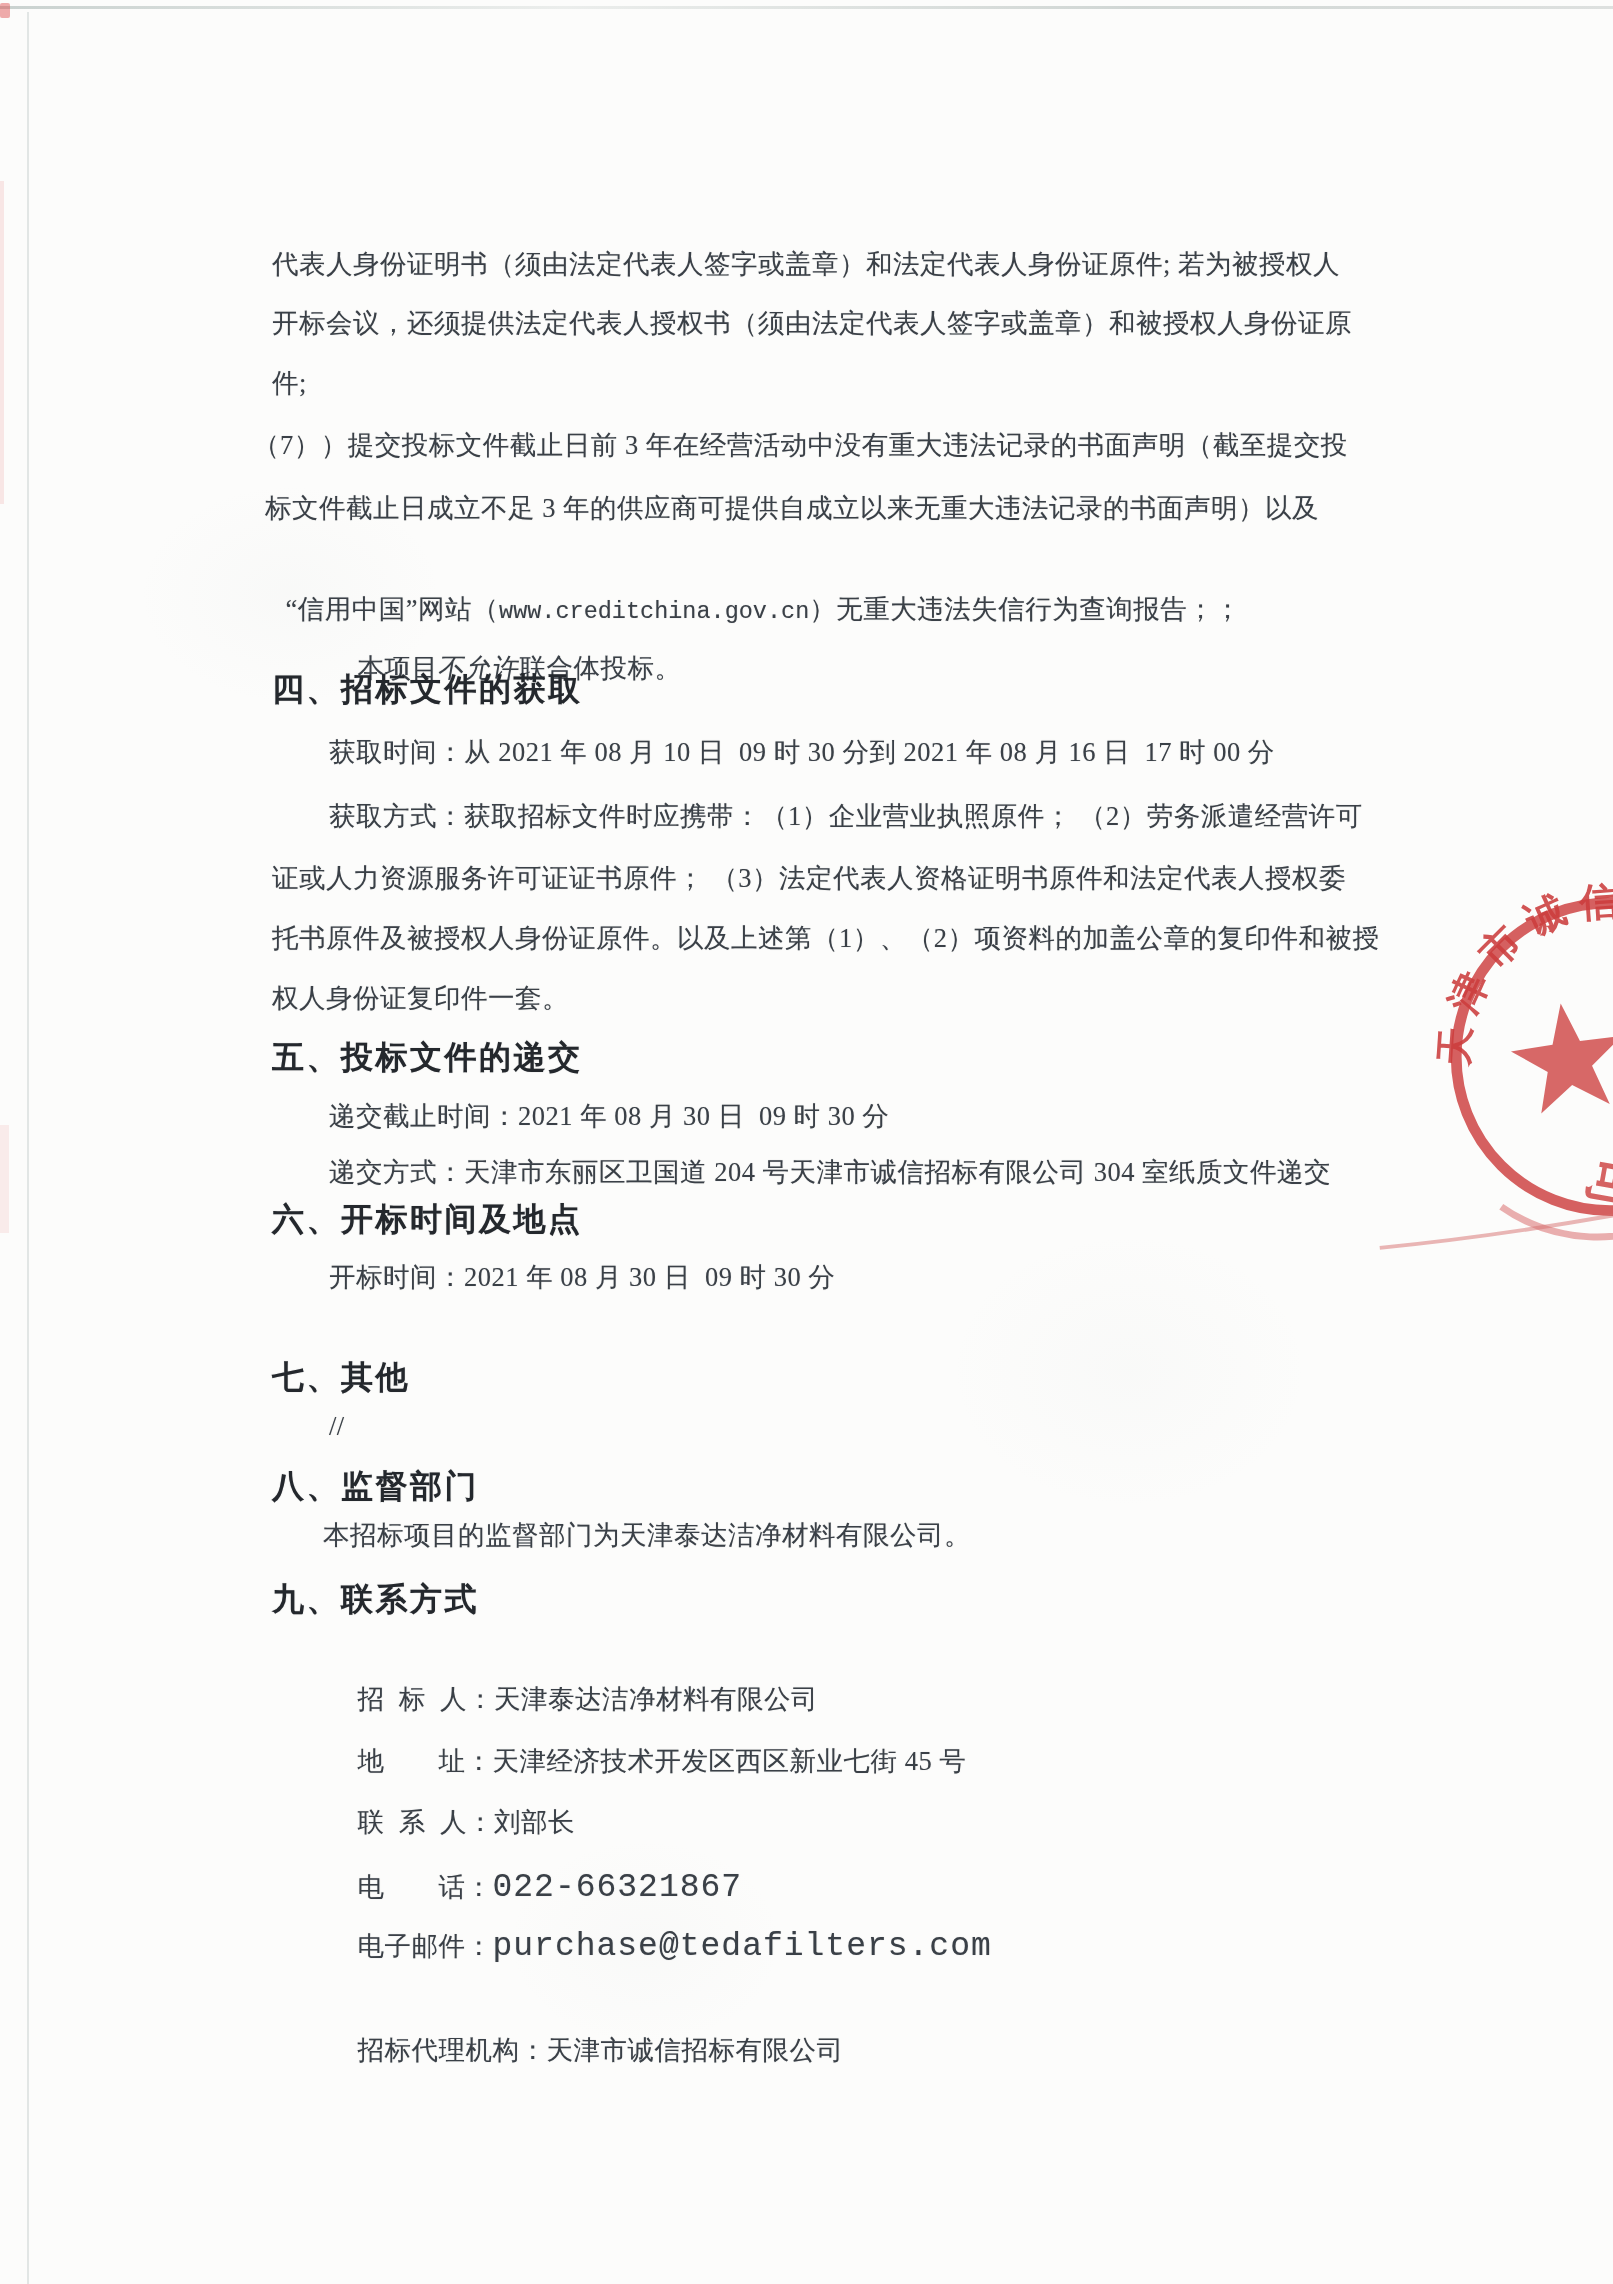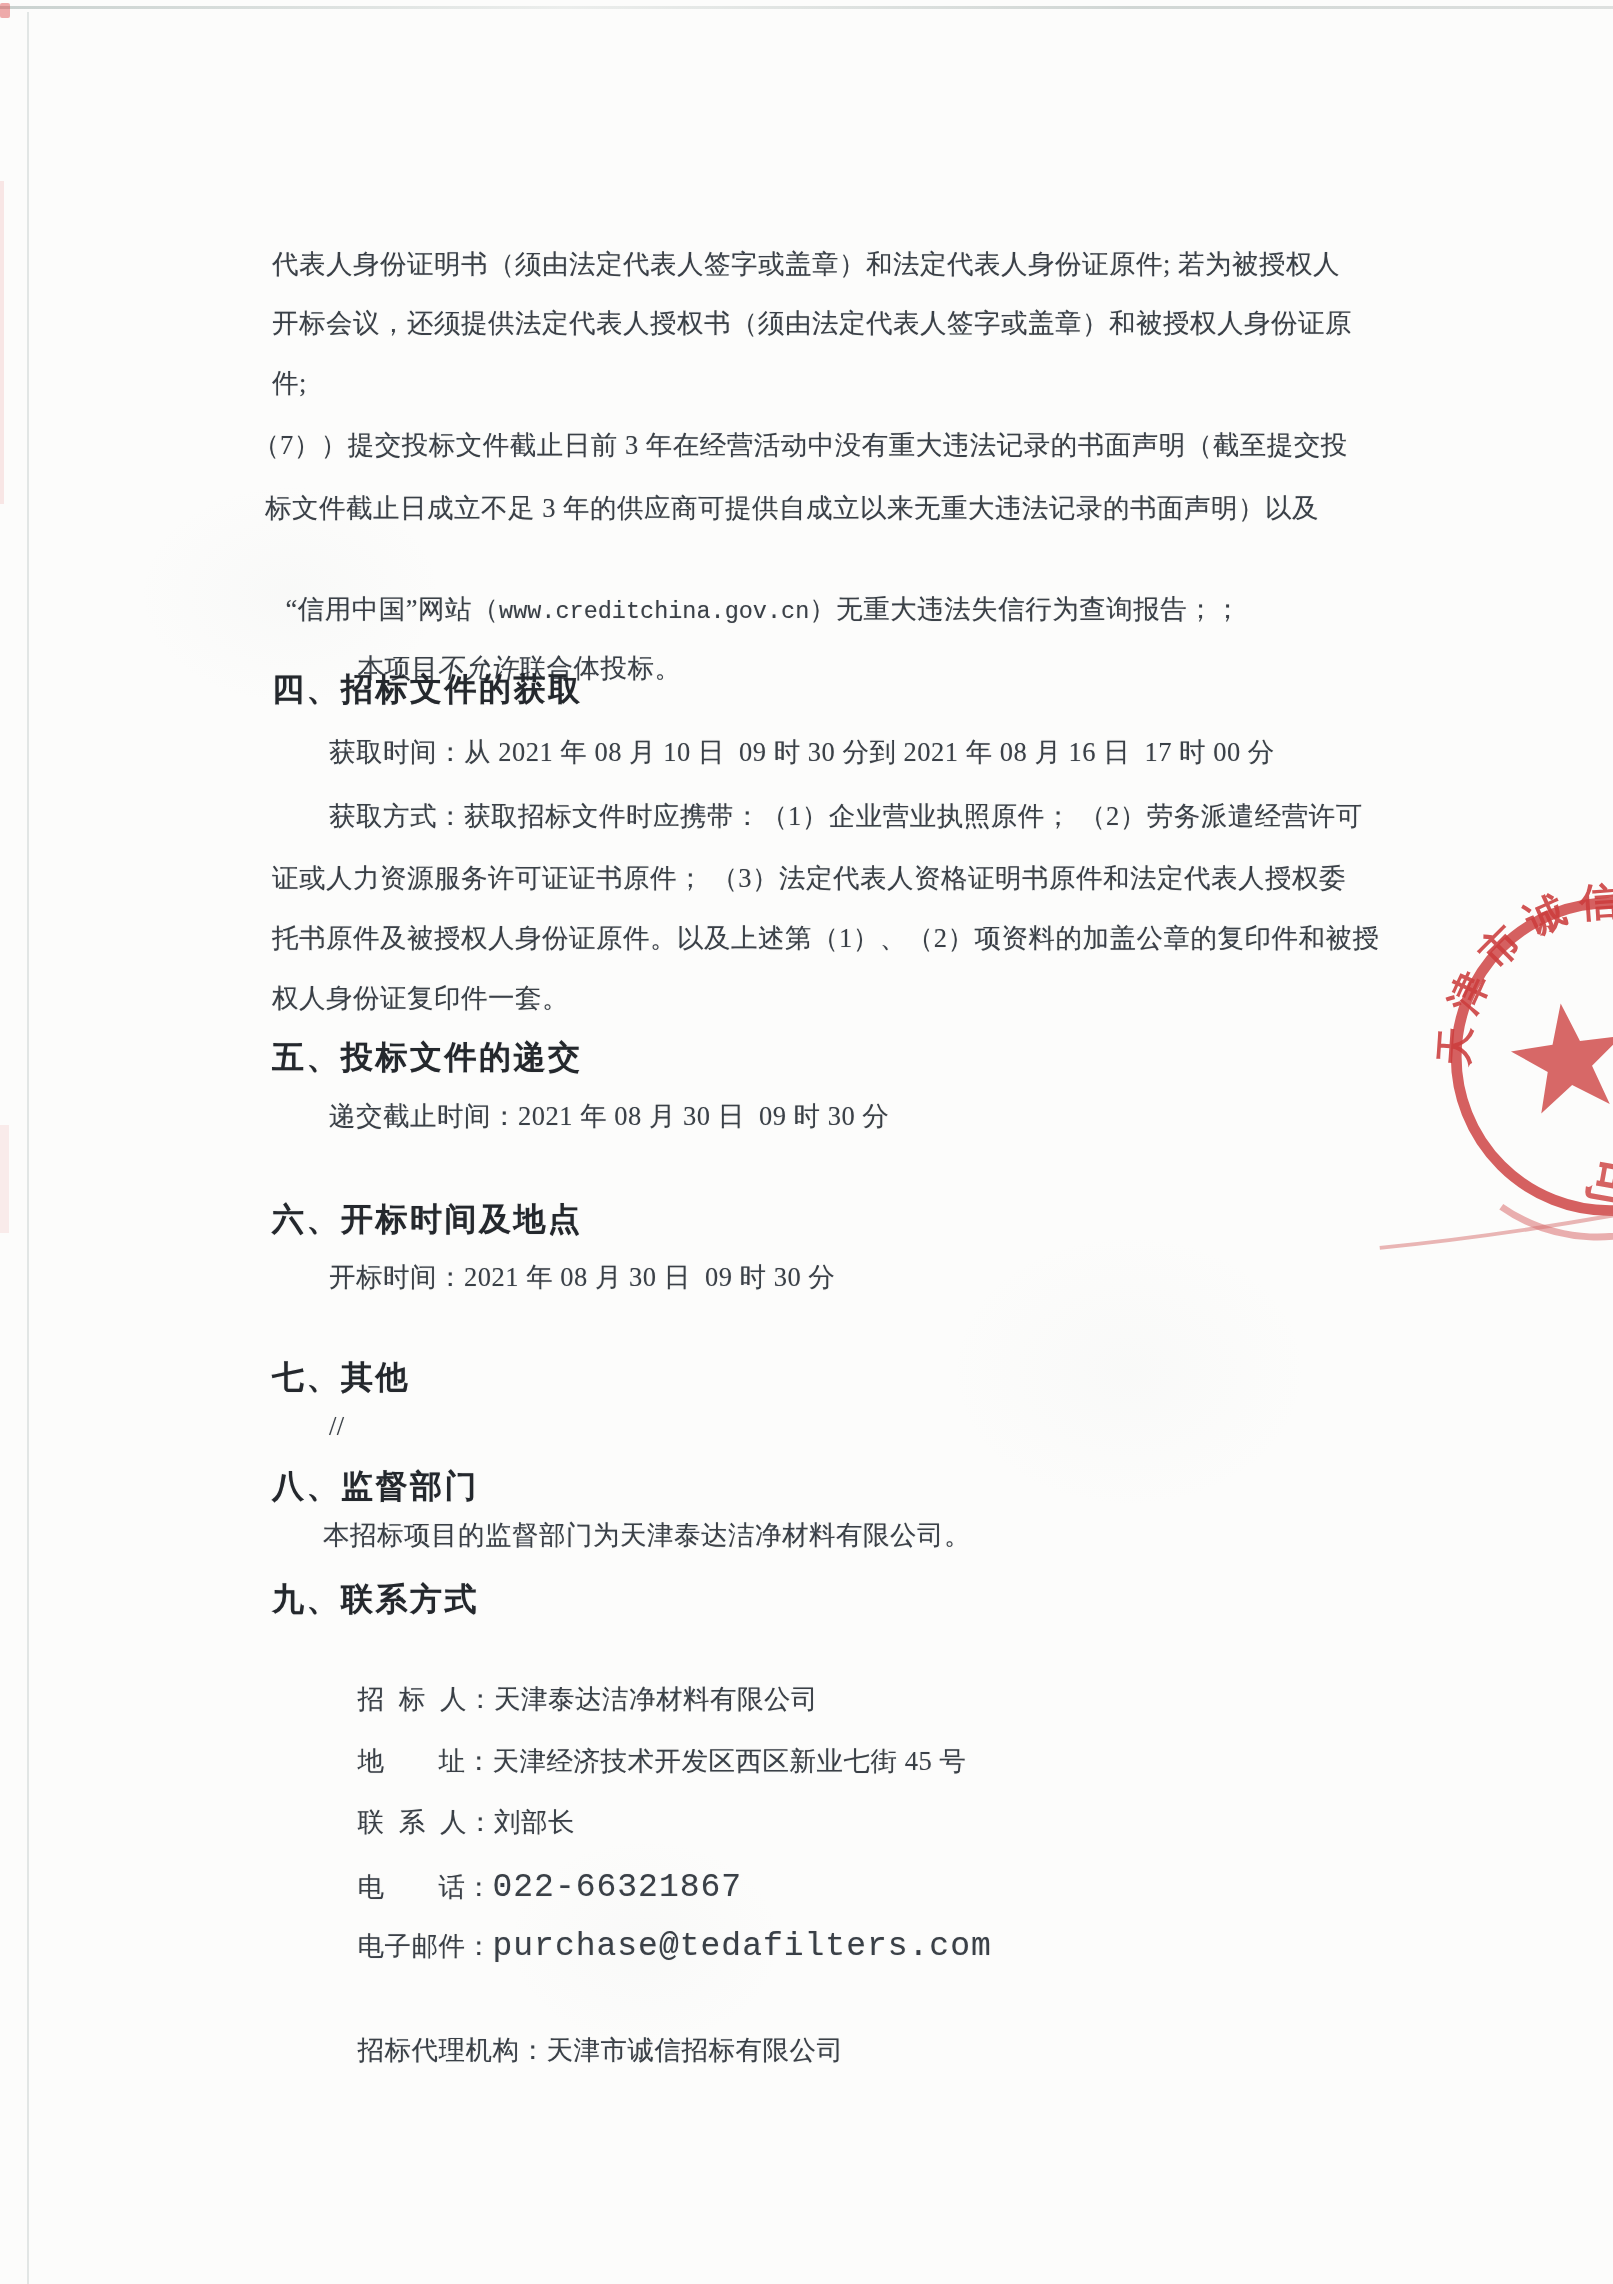--- a/index.html
+++ b/index.html
@@ -85,20 +85,21 @@
 
   <div class="line heading" style="top:666px">四、招标文件的获取</div>
   <div class="line" style="top:732px;left:329px">获取时间：从 2021 年 08 月 10 日  09 时 30 分到 2021 年 08 月 16 日  17 时 00 分</div>
   <div class="line" style="top:796px;left:329px">获取方式：获取招标文件时应携带：（1）企业营业执照原件； （2）劳务派遣经营许可</div>
   <div class="line" style="top:858px">证或人力资源服务许可证证书原件； （3）法定代表人资格证明书原件和法定代表人授权委</div>
   <div class="line" style="top:918px">托书原件及被授权人身份证原件。以及上述第（1）、（2）项资料的加盖公章的复印件和被授</div>
   <div class="line" style="top:978px">权人身份证复印件一套。</div>
 
   <div class="line heading" style="top:1034px">五、投标文件的递交</div>
   <div class="line" style="top:1096px;left:329px">递交截止时间：2021 年 08 月 30 日  09 时 30 分</div>
+  <div class="line" style="top:1152px;left:329px">递交方式：天津市东丽区卫国道 204 号天津市诚信招标有限公司 304 室纸质文件递交</div>
 
   <div class="line heading" style="top:1196px">六、开标时间及地点</div>
   <div class="line" style="top:1257px;left:329px">开标时间：2021 年 08 月 30 日  09 时 30 分</div>
 
   <div class="line heading" style="top:1354px">七、其他</div>
   <div class="line" style="top:1406px;left:329px">//</div>
 
   <div class="line heading" style="top:1463px">八、监督部门</div>
   <div class="line" style="top:1515px;left:323px">本招标项目的监督部门为天津泰达洁净材料有限公司。</div>
 

